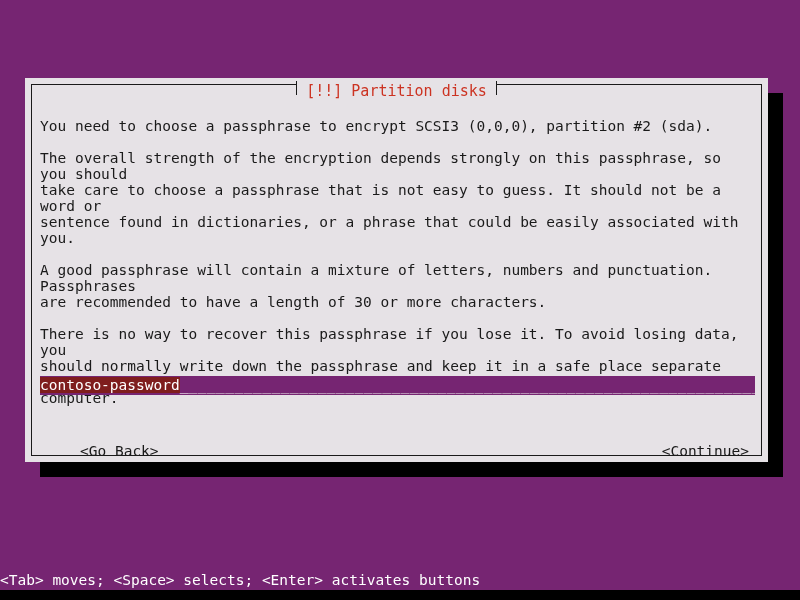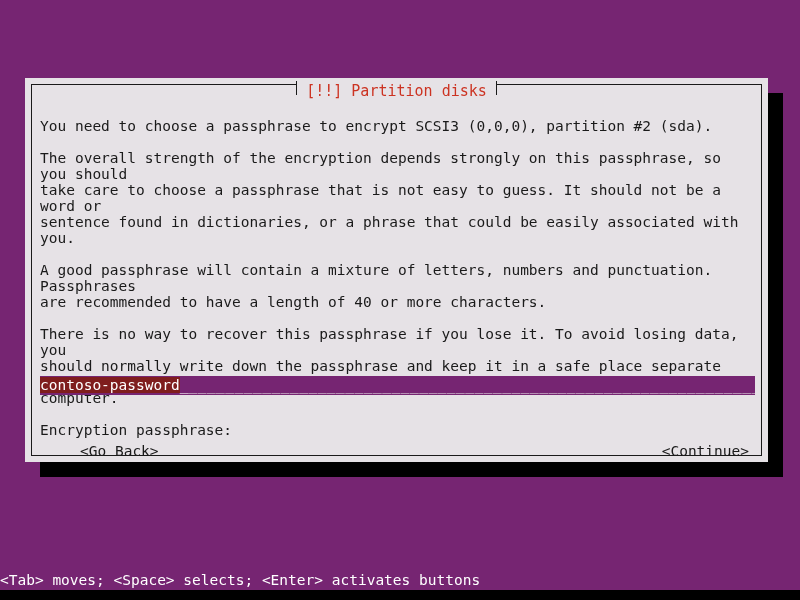--- a/index.html
+++ b/index.html
@@ -219,27 +219,26 @@
 
     <div id="body">
 
       <p class="para">You need to choose a passphrase to encrypt SCSI3 (0,0,0), partition #2 (sda).</p>
 
       <p class="para">The overall strength of the encryption depends strongly on this passphrase, so you should
 take care to choose a passphrase that is not easy to guess. It should not be a word or
 sentence found in dictionaries, or a phrase that could be easily associated with you.</p>
 
       <p class="para">A good passphrase will contain a mixture of letters, numbers and punctuation. Passphrases
-are recommended to have a length of 40 or more characters.</p>
+are recommended to have a length of 30 or more characters.</p>
 
       <p class="para">There is no way to recover this passphrase if you lose it. To avoid losing data, you
 should normally write down the passphrase and keep it in a safe place separate from this
 computer.</p>
 
-      <p id="field-label">Encryption passphrase:</p>
 
       <div id="passphrase-row">
         <span id="passphrase-value">contoso-password</span><span id="passphrase-cursor">_</span><span id="passphrase-filler">________________________________________________________________</span>
       </div>
 
 
       <div id="button-row">
         <div class="dlg-button" id="go-back-button">&lt;Go Back&gt;</div>
         <div class="dlg-button" id="continue-button">&lt;Continue&gt;</div>
       </div>

